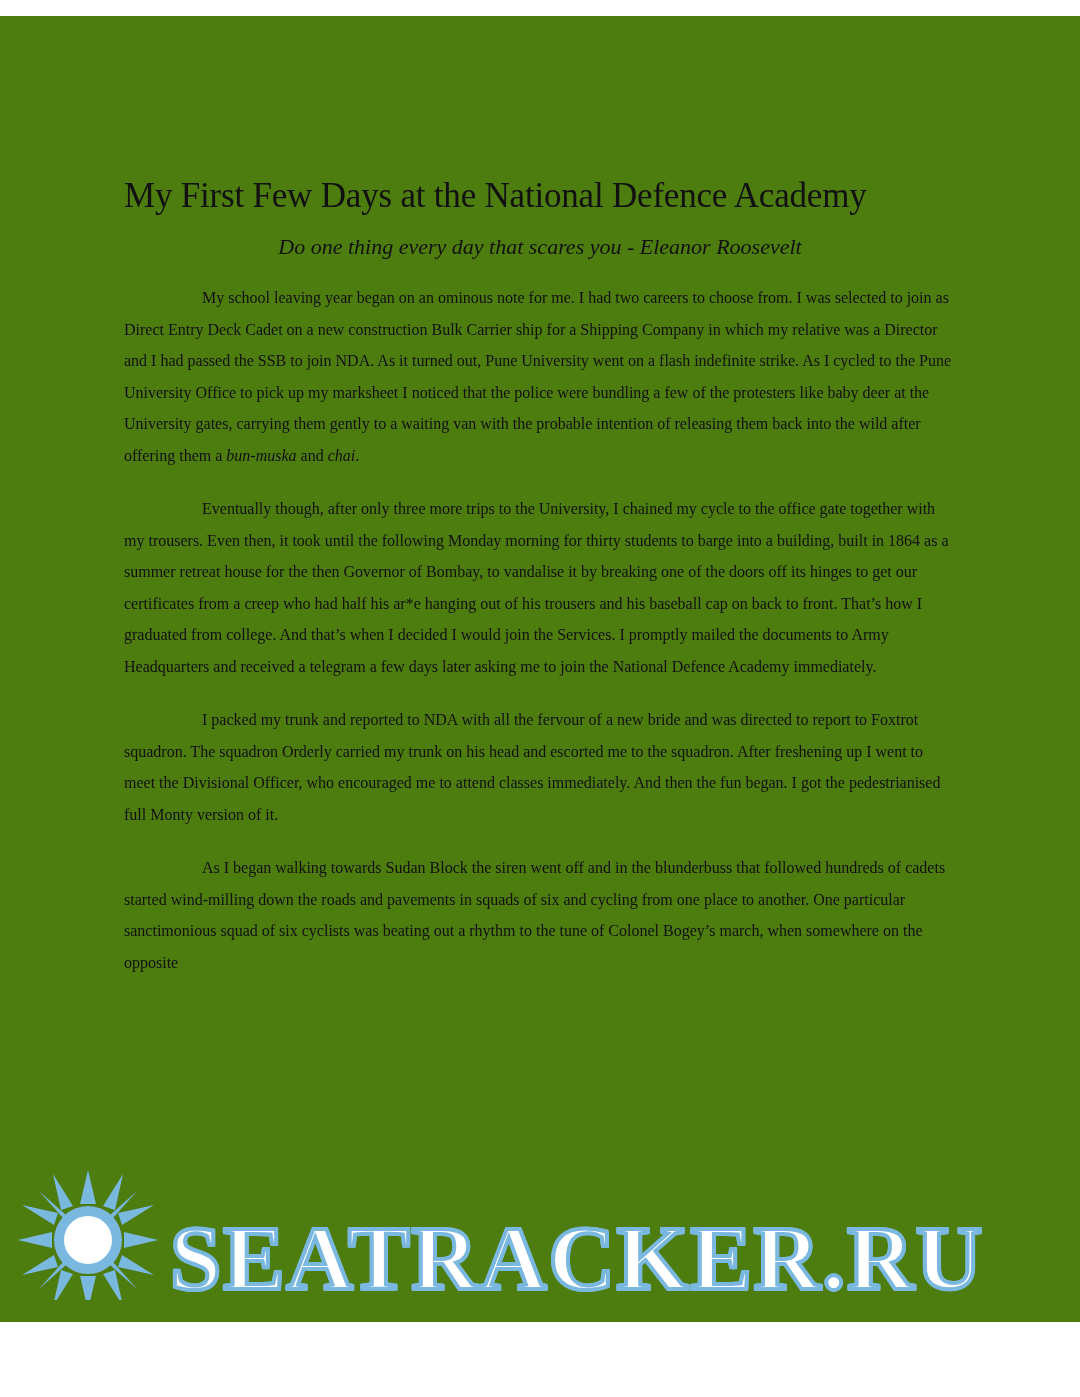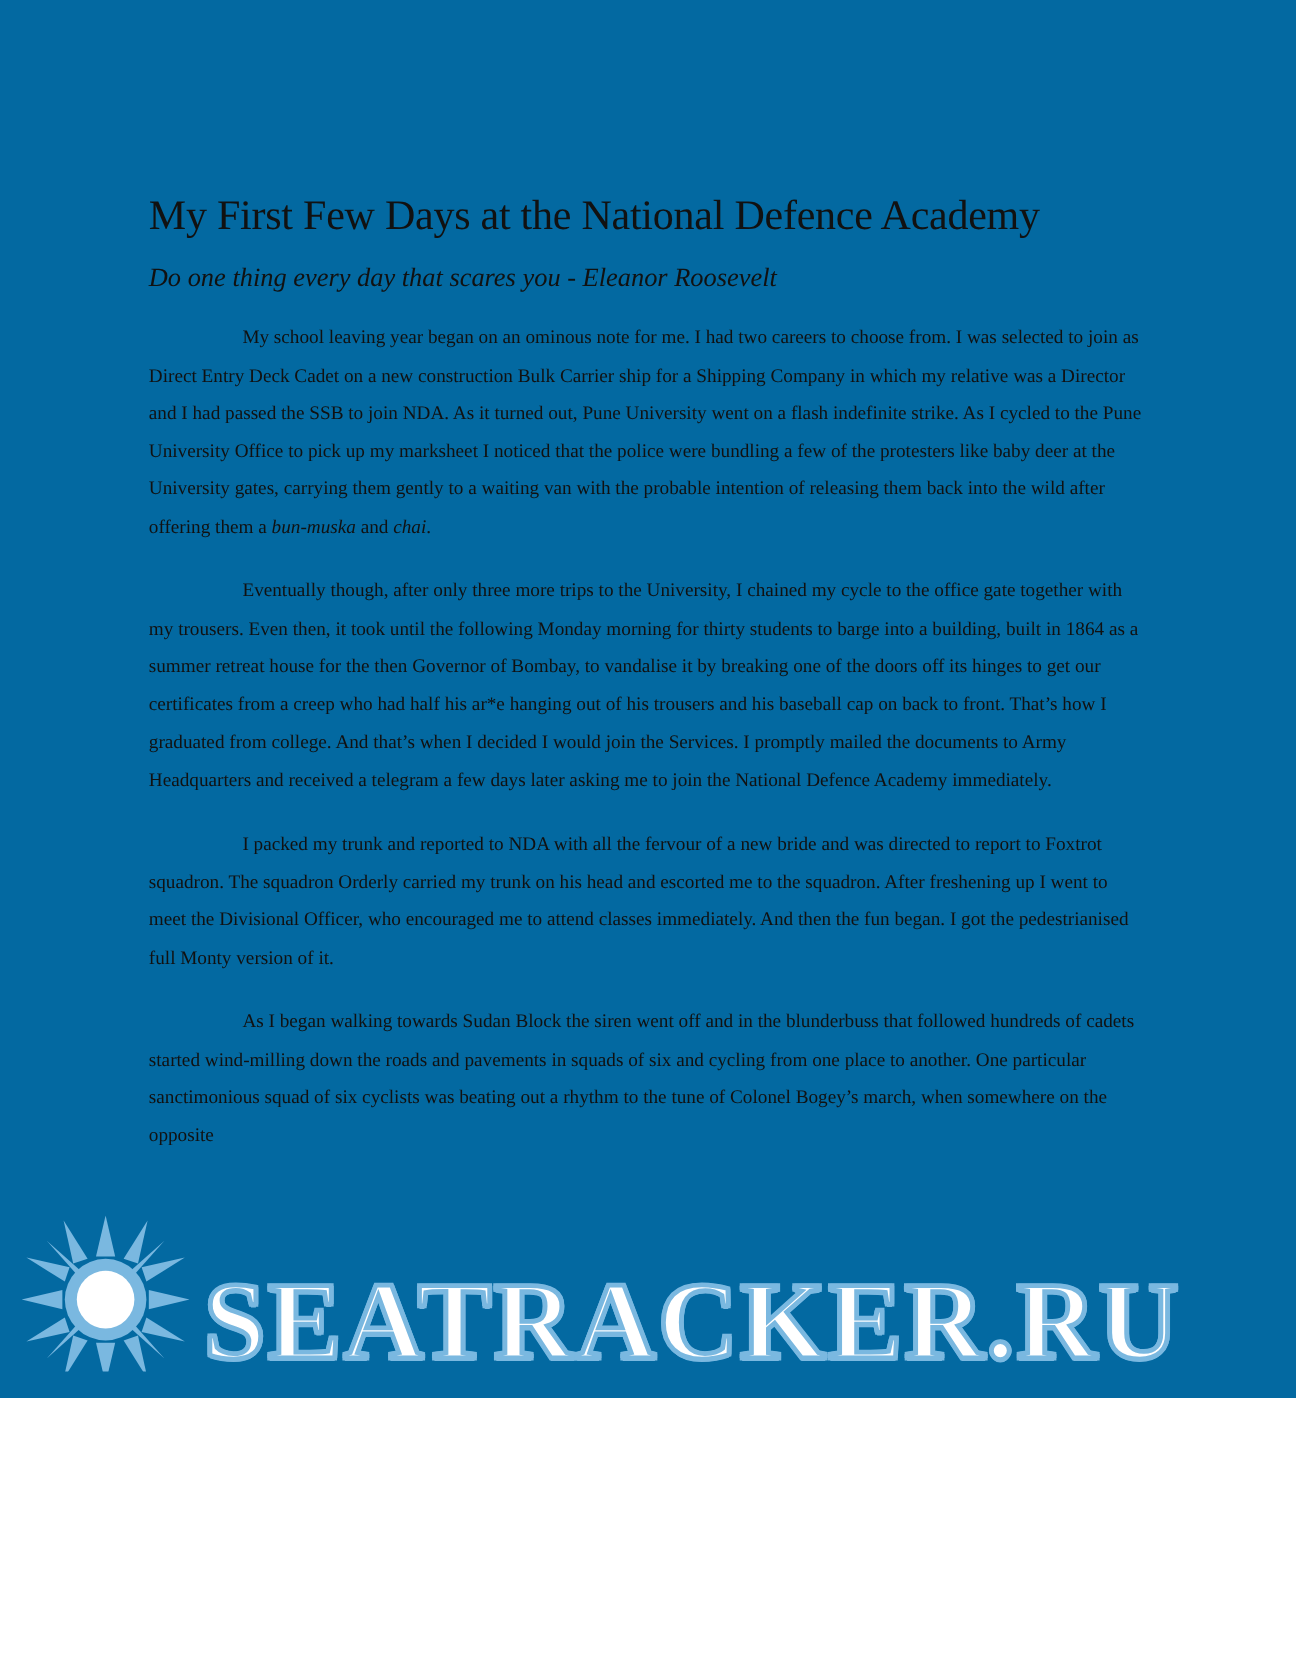--- a/index.html
+++ b/index.html
@@ -10,43 +10,44 @@
     width: 1080px;
     height: 1397px;
     background: #ffffff;
     font-family: "Liberation Serif", serif;
     color: #1a1a1a;
     position: relative;
     overflow: hidden;
   }
   .page {
     position: absolute;
-    top: 0;
+    top: 16px;
     left: 0;
     width: 1080px;
-    height: 1165px;
-    background: #0369a1;
+    height: 1306px;
+    background: #4d7c0f;
   }
   .content {
     position: absolute;
     left: 124px;
     top: 160px;
     width: 832px;
   }
   .doc-title {
     font-size: 35px;
     font-weight: normal;
     line-height: 1.15;
     margin: 0 0 18px 0;
     letter-spacing: -0.2px;
     color: #111;
   }
   .doc-epigraph {
     font-size: 22px;
     font-style: italic;
+    text-align: center;
     margin: 0 0 22px 0;
     color: #111;
   }
   .para {
     font-size: 16px;
     line-height: 31.5px;
     text-indent: 78px;
     margin: 0 0 22px 0;
     text-align: left;
     color: #111;

